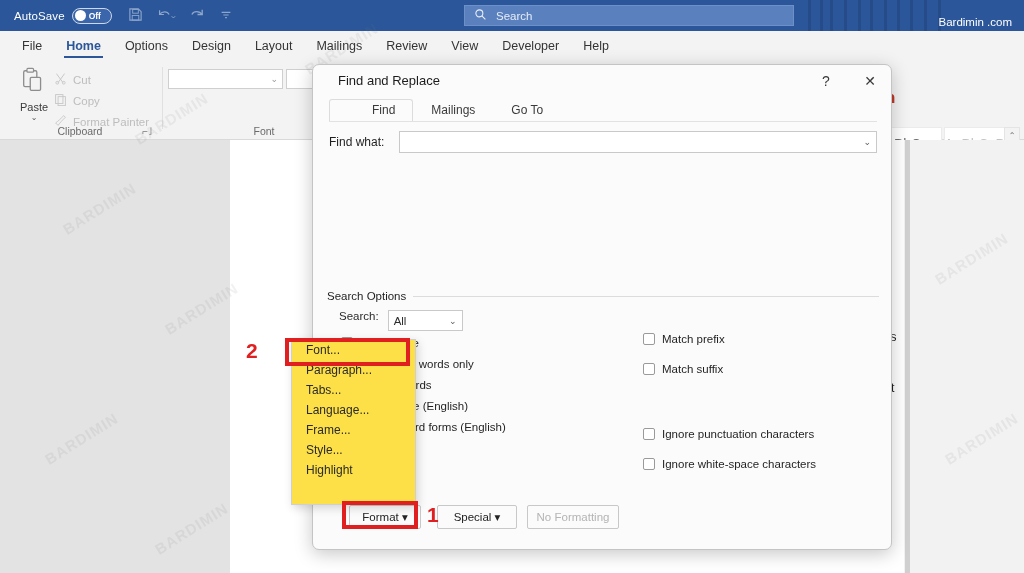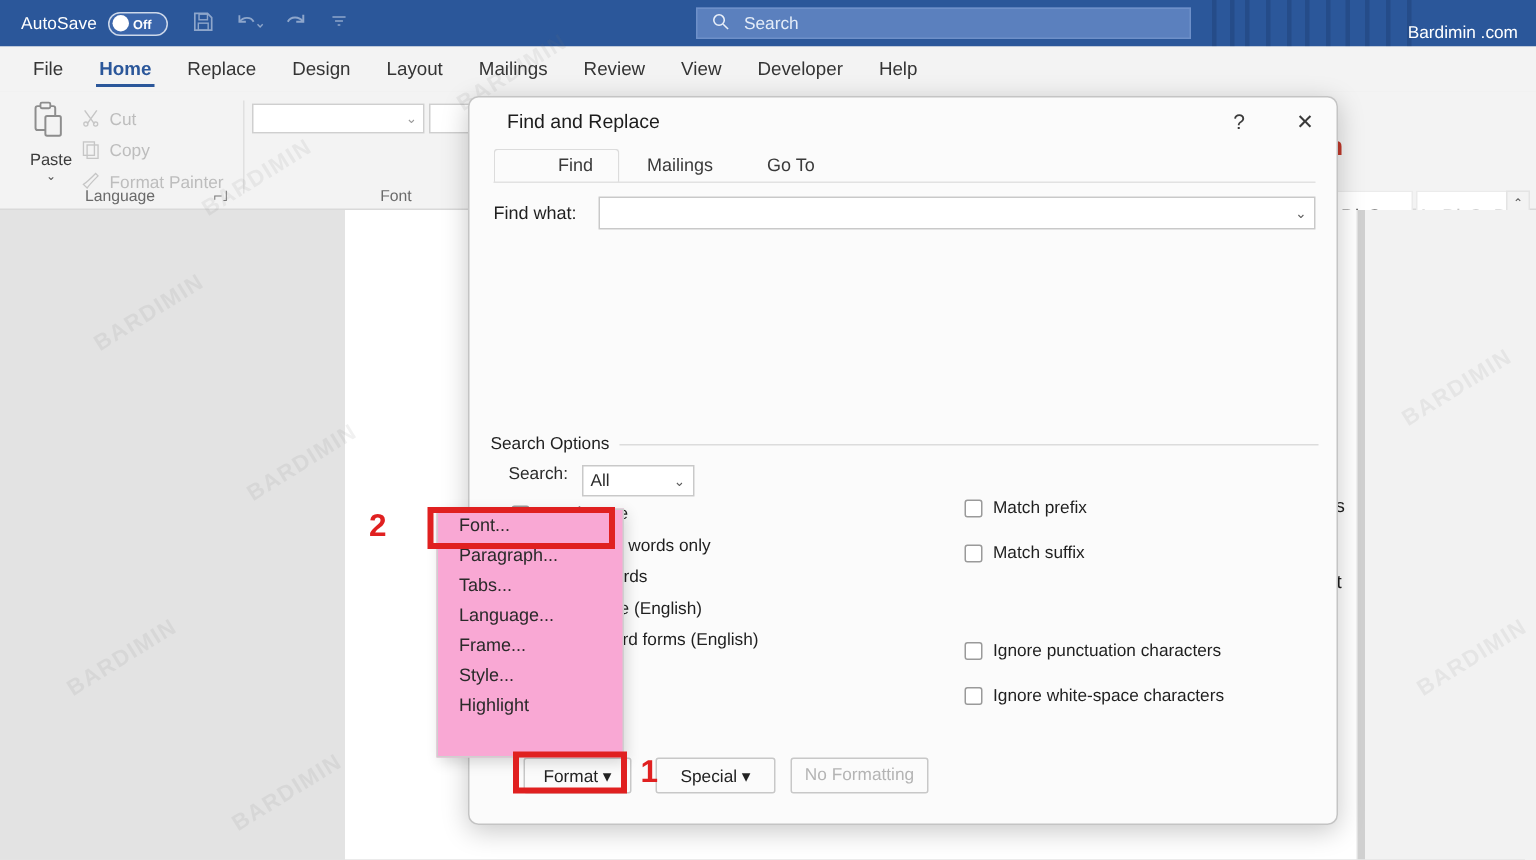--- a/index.html
+++ b/index.html
@@ -189,21 +189,21 @@
   .box{ width:12px; height:12px; border:1px solid #9a9a9a; background:#ffffff; border-radius:2px;}
   .col-left{ position:absolute; left:28px; top:272px; display:flex; flex-direction:column; gap:9px;}
   .col-right{ position:absolute; left:330px; top:268px; display:flex; flex-direction:column; gap:18px;}
   .col-right .gap{ height:17px; }
 
   .fmt-btnrow{ position:absolute; left:36px; top:440px; height:24px; }
 
   
   .menu{
     position:absolute; left:291px; top:339px; width:125px; height:166px;
-    background:#f9a8d4; border:1px solid #cfcfcf; box-shadow:2px 3px 9px rgba(0,0,0,.16);
+    background:#fde047; border:1px solid #cfcfcf; box-shadow:2px 3px 9px rgba(0,0,0,.16);
   }
   .mitem{
     height:20px; display:flex; align-items:center; padding-left:14px;
     font-size:12px; color:#2a2a2a;
   }
 
   
   .redbox{ position:absolute; border:4px solid #e02020; }
   .rednum{ position:absolute; color:#e02020; font-weight:bold; font-size:21px; }
 </style>
@@ -272,21 +272,21 @@
     <i style="left:110px"></i>
       <i style="left:124px"></i>
       <i style="left:138px"></i>
   </div>
   <div class="brand">Bardimin .com</div>
 </div>
 
 <div class="ribbon-tabs">
   <div class="rtab">File</div>
   <div class="rtab active">Home</div>
-  <div class="rtab">Replace</div>
+  <div class="rtab">Options</div>
   <div class="rtab">Design</div>
   <div class="rtab">Layout</div>
   <div class="rtab">Mailings</div>
   <div class="rtab">Review</div>
   <div class="rtab">View</div>
   <div class="rtab">Developer</div>
   <div class="rtab">Help</div>
 </div>
 
 <div class="ribbon">
@@ -325,21 +325,21 @@
       </div>
       <div class="clip-row">
         <span>
           <svg width="13" height="13" viewBox="0 0 16 16">
               <path d="M2 11c3-2 7-6 10-9l2 2c-3 3-7 7-9 10z" fill="none" stroke="#c6c6c6" stroke-width="1.1"></path>
             </svg>
         </span>
         <span>Format Painter</span>
       </div>
     </div>
-    <div class="grp-label">Language</div>
+    <div class="grp-label">Clipboard</div>
     <div class="dialog-launcher">⌐˩</div>
   </div>
 
   <div class="grp-sep" style="left:162px;"></div>
 
   <div class="grp" style="left:164px;width:150px;">
     <div class="font-combo" style="left:4px;top:8px;width:115px;">⌄</div>
     <div class="font-combo" style="left:122px;top:8px;width:54px;">⌄</div>
     <div class="grp-label" style="left:60px;width:80px;">Font</div>
   </div>

